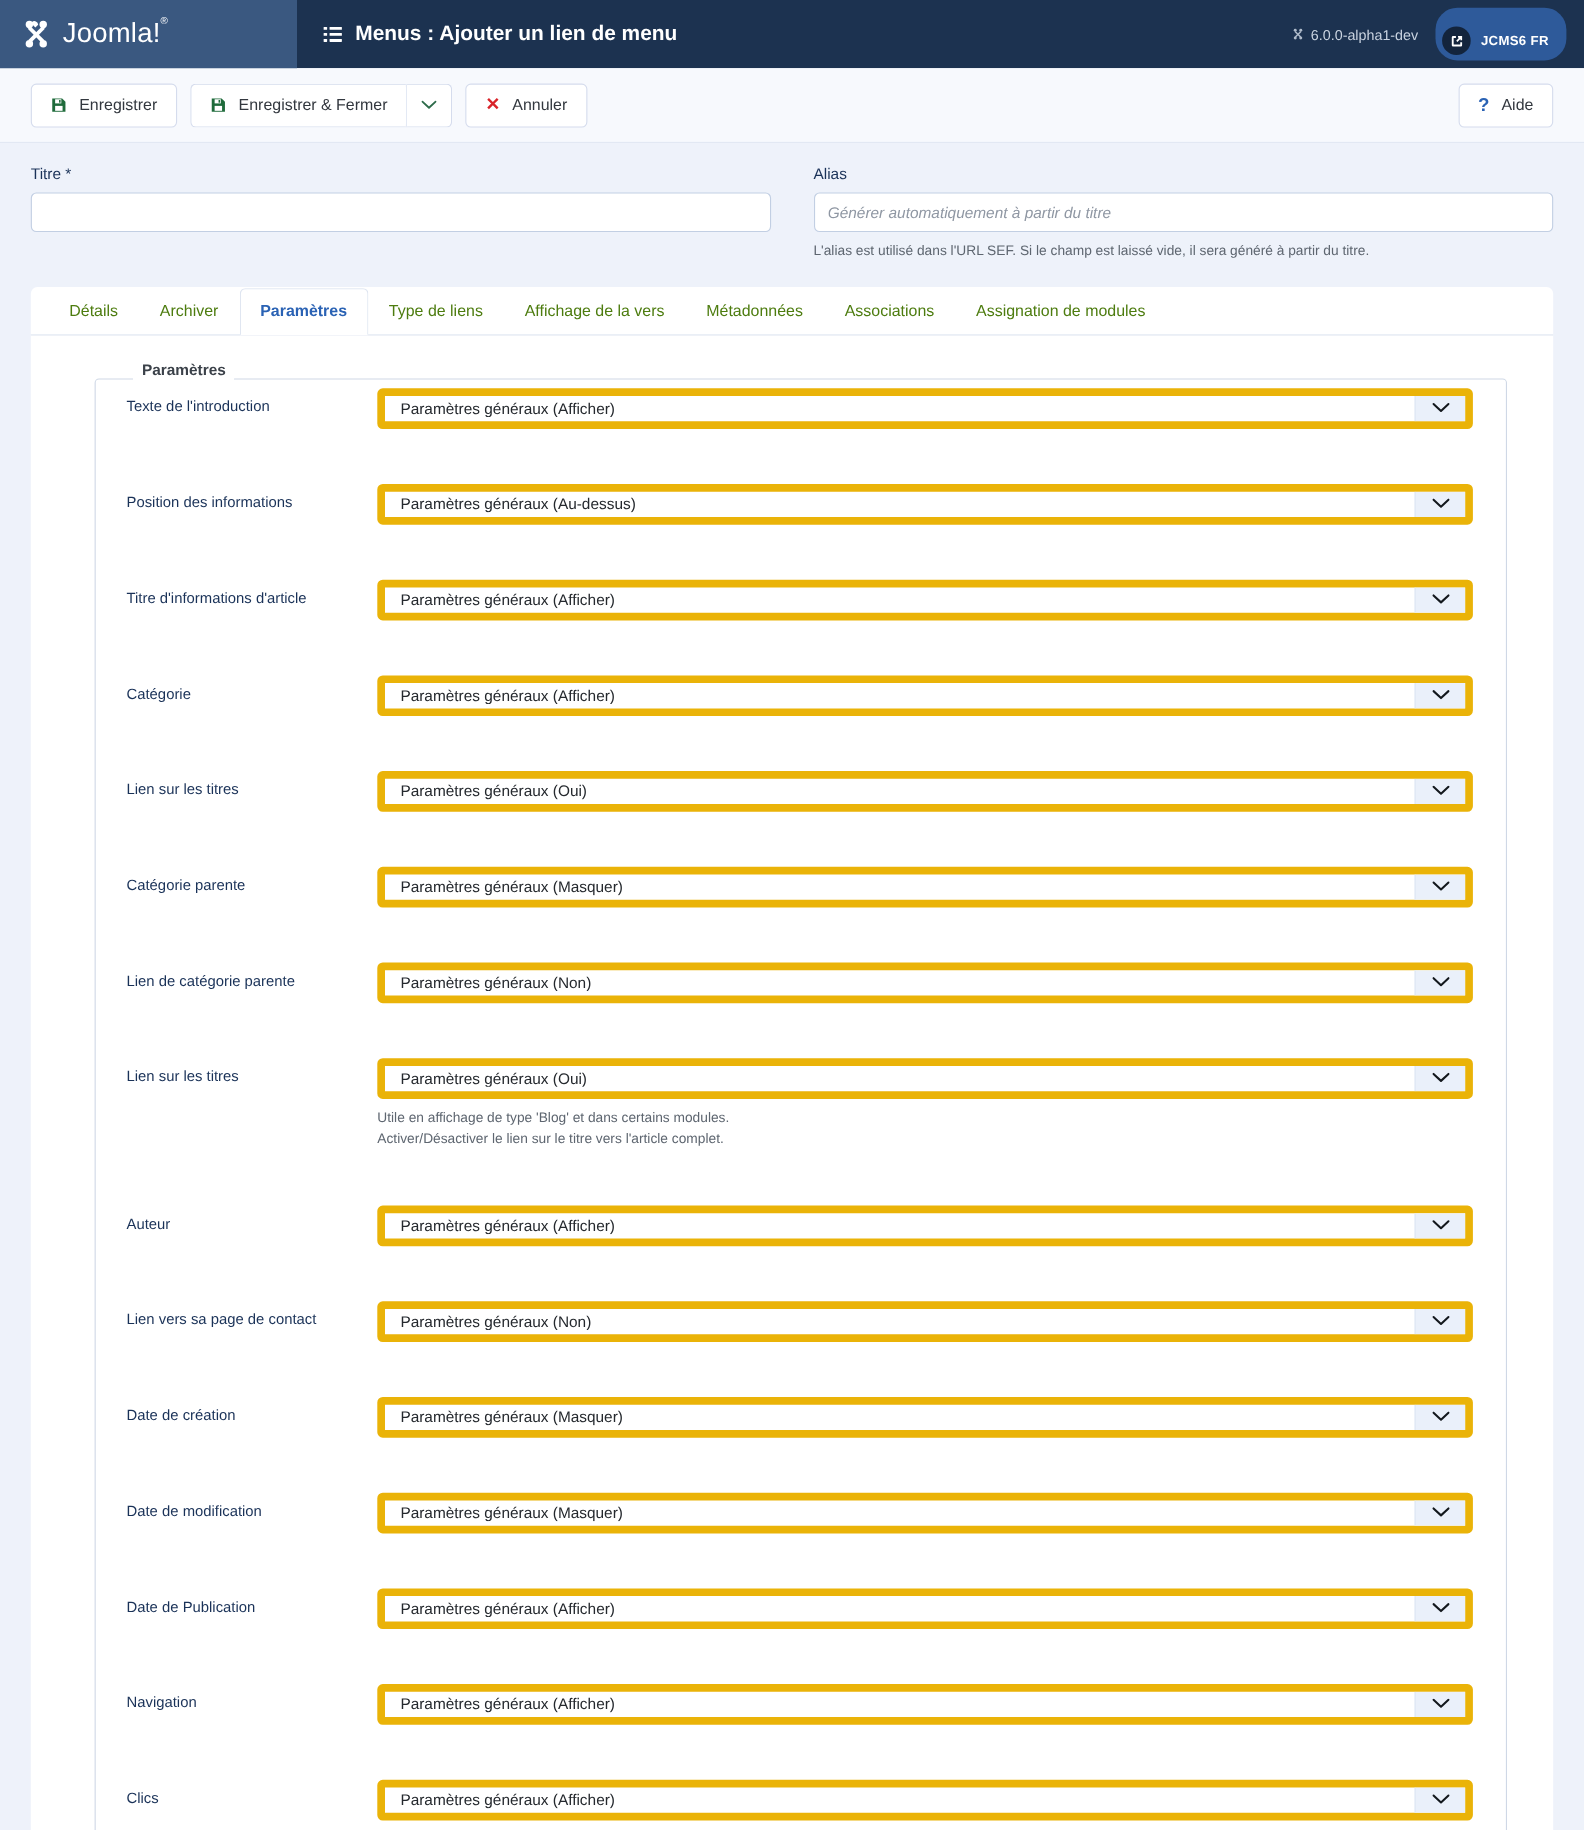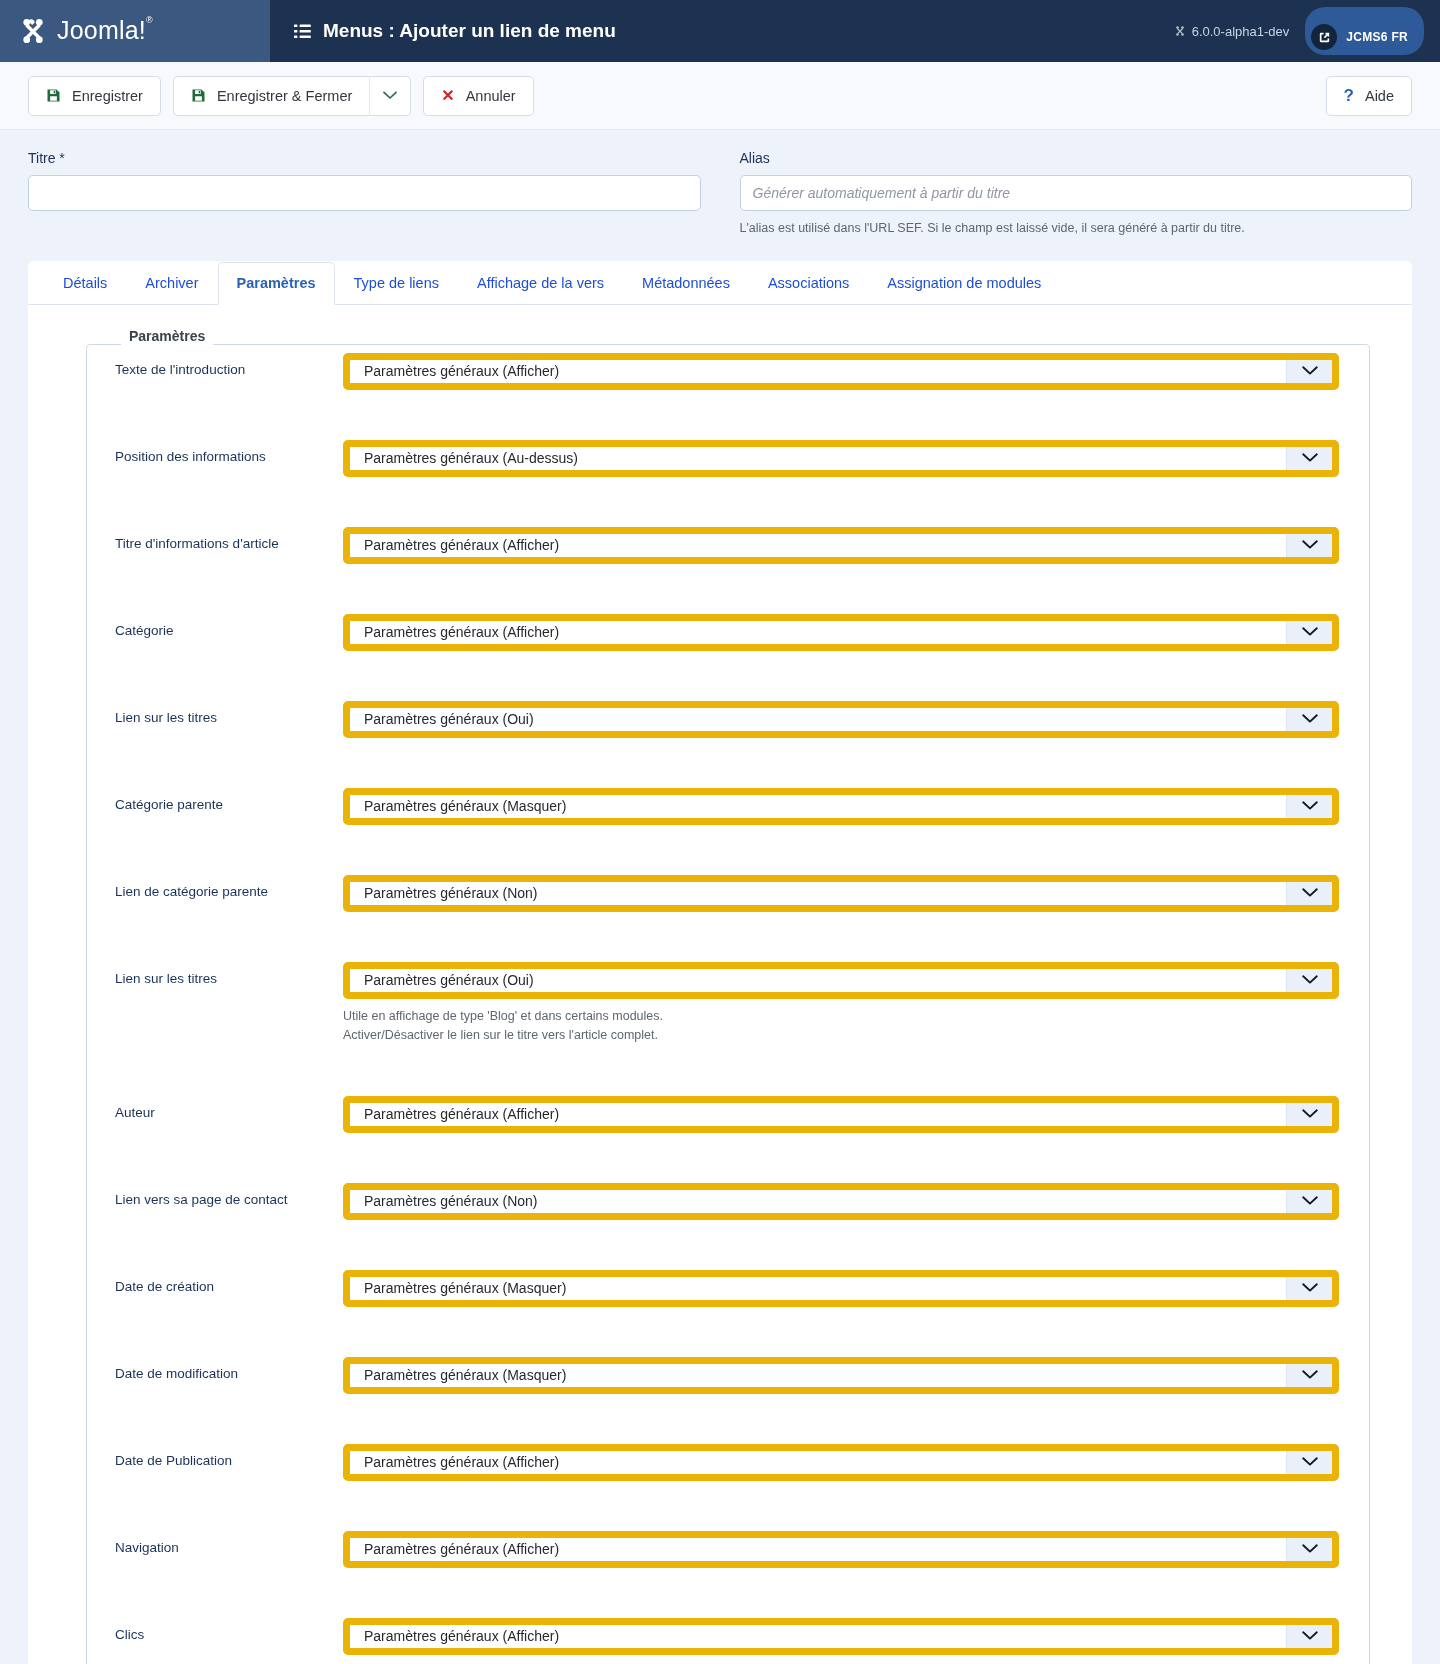--- a/index.html
+++ b/index.html
@@ -176,21 +176,21 @@
     border-bottom: 1px solid #dde4f0;
     padding: 0 16px;
     height: 44px;
   }
   .tab {
     padding: 0 18px;
     height: 43px;
     display: flex;
     align-items: center;
     font-size: 14.5px;
-    color: #1d4ed8;
+    color: #4d7c0f;
     cursor: pointer;
     border: 1px solid transparent;
     border-radius: 5px 5px 0 0;
     position: relative;
     top: 1px;
     background: transparent;
     white-space: nowrap;
   }
   .tab.active {
     color: #2a62b4;

